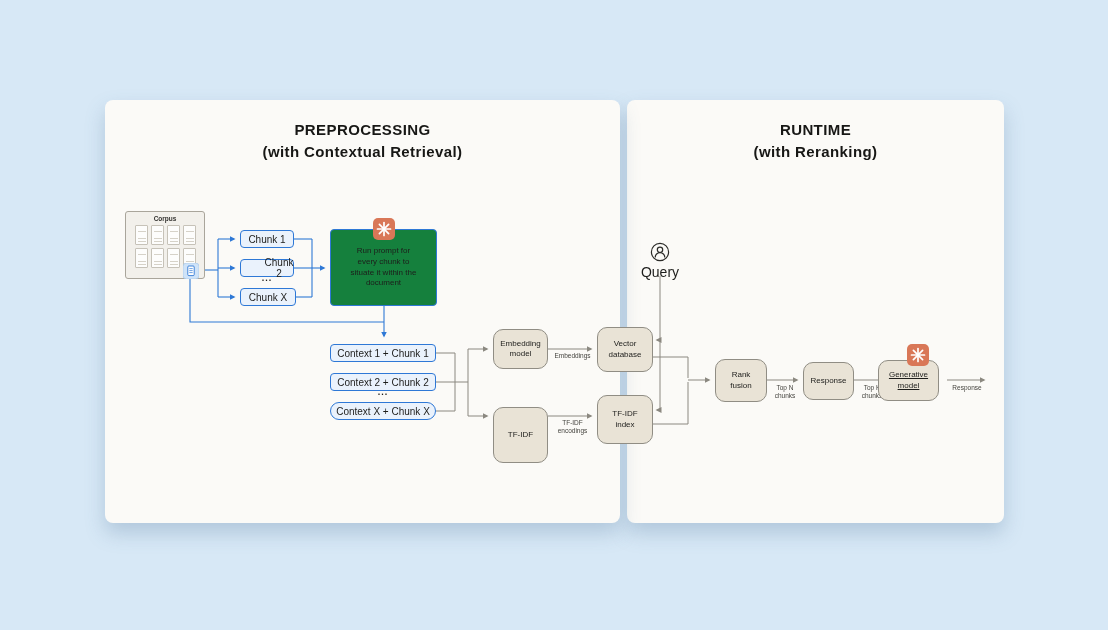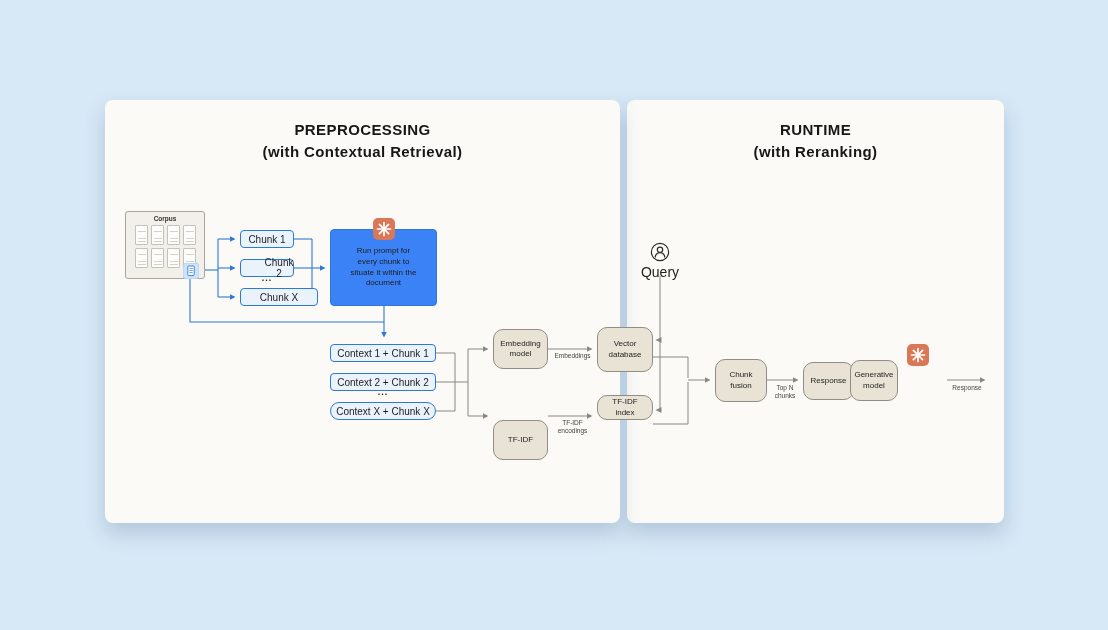--- a/index.html
+++ b/index.html
@@ -11,21 +11,21 @@
   .panel-left{left:105px;width:515px;}
   .panel-right{left:627px;width:377px;}
   .panel-title{font-size:15px;font-weight:bold;text-align:center;color:#171715;
                letter-spacing:.4px;line-height:22px;}
 
   .wires{position:absolute;left:0;top:0;pointer-events:none;}
 
   .node{position:absolute;display:flex;align-items:center;justify-content:center;
         text-align:center;box-sizing:border-box;color:#1d1d1b;z-index:2;}
   .blue{background:#eaf2fc;border:1px solid #2e78d6;border-radius:4px;font-size:10px;}
-  .prompt{background:#3b82f6;border:1px solid #2e78d6;border-radius:4px;font-size:8px;
+  .prompt{background:#15803d;border:1px solid #2e78d6;border-radius:4px;font-size:8px;
           line-height:1.32;padding:4px 16px;}
   .tan{background:#e9e3d6;border:1px solid #908d84;border-radius:10px;font-size:8px;
        line-height:1.3;padding:2px 4px;}
 
   .small-label{position:absolute;font-size:6.5px;color:#45443f;text-align:center;
                line-height:1.3;z-index:2;}
   .ellipsis{position:absolute;font-size:9px;font-weight:bold;color:#1d1d1b;
             text-align:center;line-height:10px;letter-spacing:1px;z-index:2;}
 
   .corpus{position:absolute;left:125px;top:211px;width:80px;height:68px;background:#f2f0eb;
@@ -119,63 +119,63 @@
           <line x1="6.3" y1="7.6" x2="9.7" y2="7.6"></line>
           <line x1="6.3" y1="9.6" x2="9.7" y2="9.6"></line>
         </g>
       </svg>
     </div>
   </div>
 
   <div class="node blue" style="left:240px;top:230px;width:54px;height:18px;">Chunk 1</div>
   <div class="node blue" style="left:240px;top:259px;width:54px;height:18px;padding-left:24px;">Chunk 2</div>
   <div class="ellipsis" style="left:240px;top:273px;width:54px;">...</div>
-  <div class="node blue" style="left:240px;top:288px;width:78px;height:18px;">Chunk X</div>
+  <div class="node blue" style="left:240px;top:288px;width:56px;height:18px;">Chunk X</div>
 
   <div class="node prompt" style="left:330px;top:229px;width:107px;height:77px;">Run prompt for every chunk to situate it within the document</div>
   <div class="icon-abs" style="left:373px;top:218px;">
     <svg width="22" height="22" viewBox="0 0 22 22">
       <rect width="22" height="22" rx="5" fill="#d97757"></rect>
       <g stroke="#ffffff" stroke-width="1.7" stroke-linecap="round">
         <line x1="11" y1="4.5" x2="11" y2="17.5"></line>
         <line x1="4.5" y1="11" x2="17.5" y2="11"></line>
         <line x1="6.4" y1="6.4" x2="15.6" y2="15.6"></line>
         <line x1="15.6" y1="6.4" x2="6.4" y2="15.6"></line>
       </g>
     </svg>
   </div>
 
   <div class="node blue" style="left:330px;top:344px;width:106px;height:18px;">Context 1 + Chunk 1</div>
   <div class="node blue" style="left:330px;top:373px;width:106px;height:18px;text-align:right;">Context 2 + Chunk 2</div>
   <div class="ellipsis" style="left:330px;top:387px;width:106px;">...</div>
   <div class="node blue" style="left:330px;top:402px;width:106px;height:18px;border-radius:9px;">Context X + Chunk X</div>
 
   <div class="node tan" style="left:493px;top:329px;width:55px;height:40px;">Embedding model</div>
-  <div class="node tan" style="left:493px;top:420px;width:55px;height:40px;">TF-IDF</div>
+  <div class="node tan" style="left:493px;top:407px;width:55px;height:56px;">TF-IDF</div>
 
   <div class="small-label" style="left:550px;top:352px;width:45px;">Embeddings</div>
   <div class="small-label" style="left:550px;top:419px;width:45px;">TF-IDF encodings</div>
 
   <div class="node tan" style="left:597px;top:327px;width:56px;height:45px;">Vector database</div>
-  <div class="node tan" style="left:597px;top:395px;width:56px;height:25px;">TF-IDF index</div>
+  <div class="node tan" style="left:597px;top:395px;width:56px;height:49px;">TF-IDF index</div>
 
   <div class="query-wrap">
     <svg width="20" height="20" viewBox="0 0 20 20">
       <circle cx="10" cy="10" r="8.6" fill="#fbfaf7" stroke="#2b2b28" stroke-width="1.2"></circle>
       <circle cx="10" cy="7.8" r="2.7" fill="none" stroke="#2b2b28" stroke-width="1.2"></circle>
       <path d="M5.2,15.4 a4.8,4.8 0 0 1 9.6,0" fill="none" stroke="#2b2b28" stroke-width="1.2"></path>
     </svg>
   </div>
   <div class="query-label">Query</div>
 
-  <div class="node tan" style="left:715px;top:359px;width:52px;height:43px;padding:2px 9px;">Chunk fusion</div>
+  <div class="node tan" style="left:715px;top:359px;width:52px;height:43px;padding:2px 9px;">Rank fusion</div>
   <div class="small-label" style="left:771px;top:384px;width:28px;">Top N chunks</div>
   <div class="node tan" style="left:803px;top:362px;width:51px;height:38px;">Response</div>
   <div class="small-label" style="left:858px;top:384px;width:28px;">Top K chunks</div>
-  <div class="node tan" style="left:850px;top:360px;width:48px;height:41px;padding:2px 6px;">Generative model</div>
+  <div class="node tan" style="left:878px;top:360px;width:61px;height:41px;padding:2px 6px;text-decoration:underline;">Generative model</div>
   <div class="icon-abs" style="left:907px;top:344px;">
     <svg width="22" height="22" viewBox="0 0 22 22">
       <rect width="22" height="22" rx="5" fill="#d97757"></rect>
       <g stroke="#ffffff" stroke-width="1.7" stroke-linecap="round">
         <line x1="11" y1="4.5" x2="11" y2="17.5"></line>
         <line x1="4.5" y1="11" x2="17.5" y2="11"></line>
         <line x1="6.4" y1="6.4" x2="15.6" y2="15.6"></line>
         <line x1="15.6" y1="6.4" x2="6.4" y2="15.6"></line>
       </g>
     </svg>

